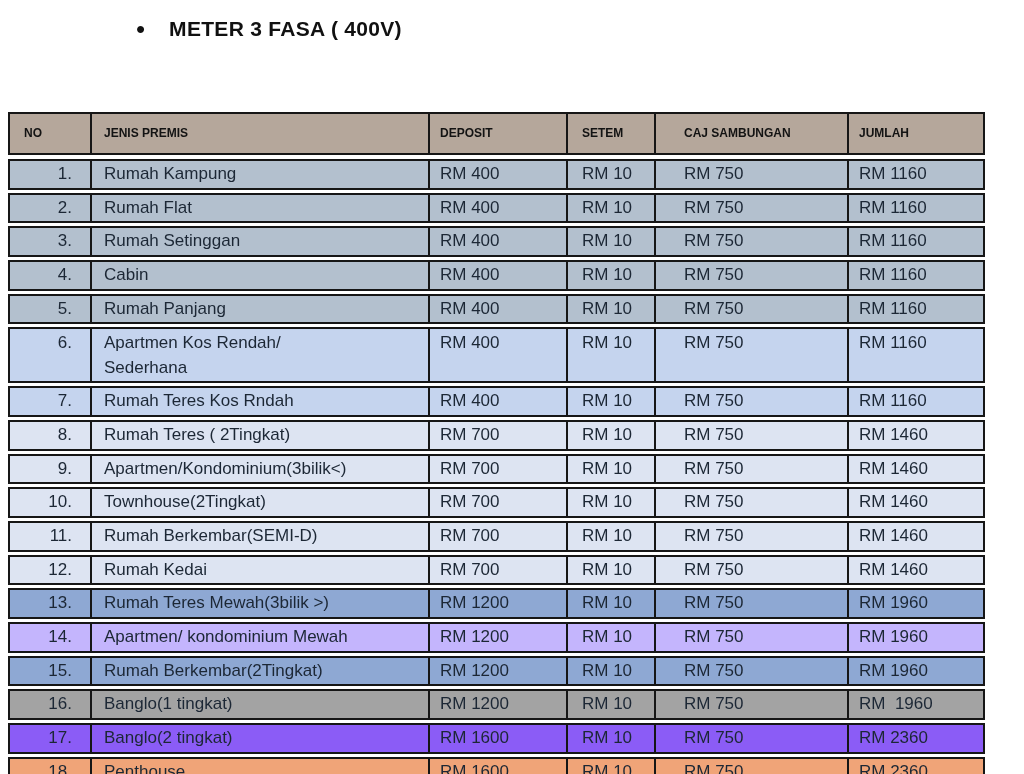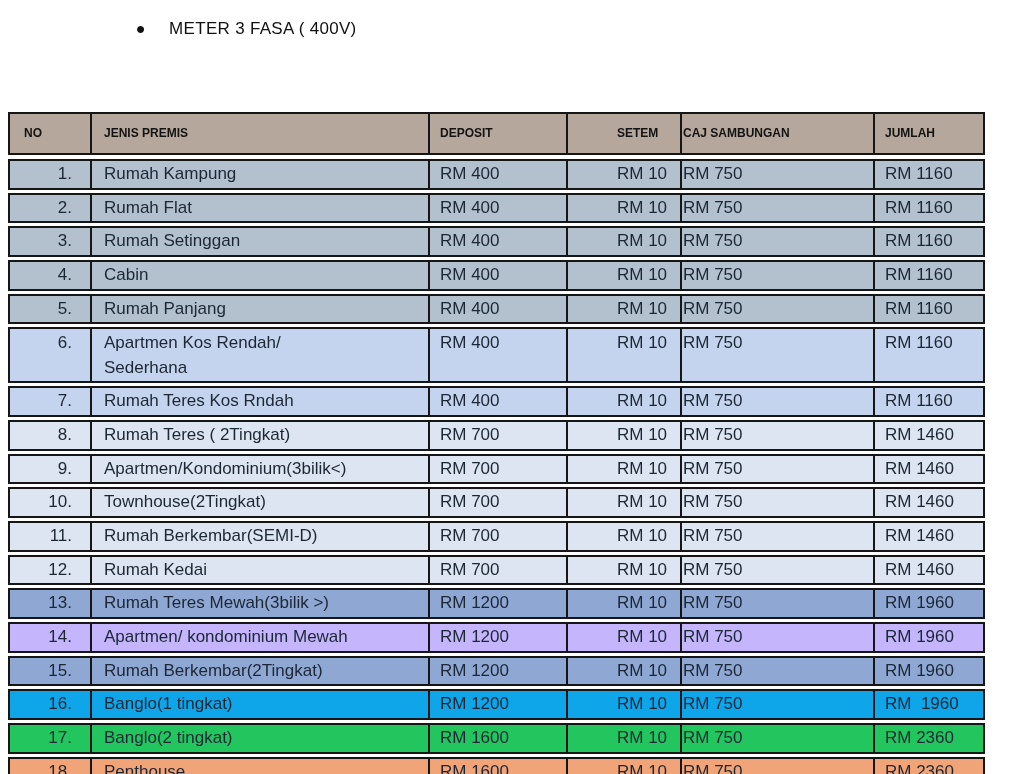--- a/index.html
+++ b/index.html
@@ -19,22 +19,22 @@
     display: flex;
     align-items: center;
     gap: 24px;
   }
   .bullet {
     font-size: 26px;
     line-height: 1;
     color: #111;
   }
   .title {
-    font-size: 17px;
-    font-weight: normal;
+    font-size: 21px;
+    font-weight: bold;
     color: #111;
     letter-spacing: 0.3px;
   }
   .table {
     position: absolute;
     left: 8px;
     top: 112px;
     width: 977px;
   }
   .row {
@@ -59,22 +59,22 @@
     color: #1c2735;
     white-space: pre-wrap;
     line-height: 1.45;
     padding: 1px 8px;
     flex-shrink: 0;
   }
   .cell:last-child { border-right: none; border-radius: 13px; }
   .c-no     { width: 82px;  justify-content: flex-end; padding-right: 18px; }
   .c-jenis  { width: 338px; padding-left: 12px; }
   .c-deposit{ width: 138px; padding-left: 10px; }
-  .c-setem  { width: 79px; padding-left: 14px; margin-left: 35px; }
-  .c-caj    { width: 193px; padding-left: 1px; }
+  .c-setem  { width: 88px; padding-left: 14px; }
+  .c-caj    { width: 193px; padding-left: 28px; }
   .c-jumlah { flex: 1; padding-left: 10px; }
   .header-row .cell {
     font-weight: bold;
     font-size: 12px;
     color: #131313;
     align-items: center;
   }
   .header-row .c-no {
     justify-content: flex-start;
     padding-left: 14px;
@@ -216,29 +216,29 @@
     <div class="cell c-jumlah">RM 1960</div>
   </div>
       <div class="row data-row" style="background: rgb(142, 168, 211);">
     <div class="cell c-no">15.</div>
     <div class="cell c-jenis">Rumah Berkembar(2Tingkat)</div>
     <div class="cell c-deposit">RM 1200</div>
     <div class="cell c-setem">RM 10</div>
     <div class="cell c-caj">RM 750</div>
     <div class="cell c-jumlah">RM 1960</div>
   </div>
-      <div class="row data-row" style="background: #0ea5e9;">
+      <div class="row data-row" style="background: #a3a3a3;">
     <div class="cell c-no">16.</div>
     <div class="cell c-jenis">Banglo(1 tingkat)</div>
     <div class="cell c-deposit">RM 1200</div>
     <div class="cell c-setem">RM 10</div>
     <div class="cell c-caj">RM 750</div>
     <div class="cell c-jumlah">RM  1960</div>
   </div>
-      <div class="row data-row" style="background: #22c55e;">
+      <div class="row data-row" style="background: #8b5cf6;">
     <div class="cell c-no">17.</div>
     <div class="cell c-jenis">Banglo(2 tingkat)</div>
     <div class="cell c-deposit">RM 1600</div>
     <div class="cell c-setem">RM 10</div>
     <div class="cell c-caj">RM 750</div>
     <div class="cell c-jumlah">RM 2360</div>
   </div>
       <div class="row data-row" style="background: rgb(240, 164, 120);">
     <div class="cell c-no">18.</div>
     <div class="cell c-jenis">Penthouse</div>

